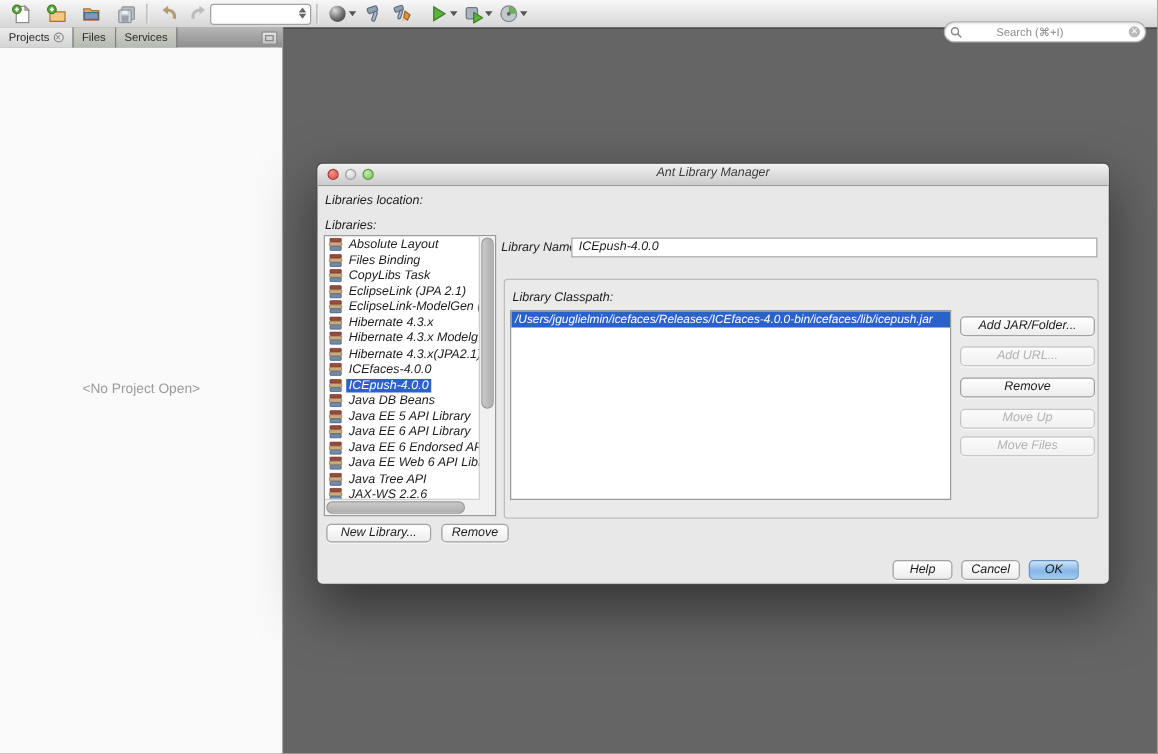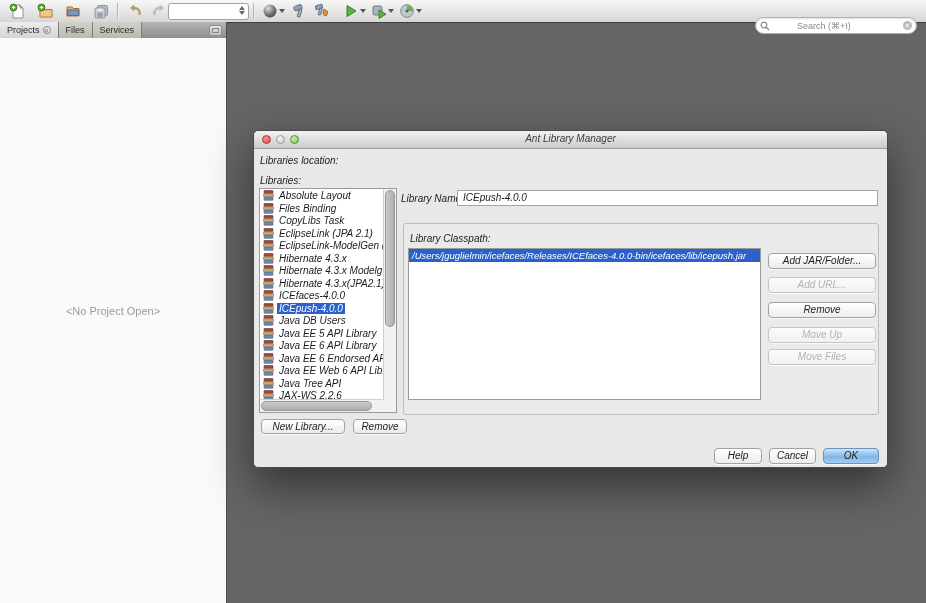--- a/index.html
+++ b/index.html
@@ -358,21 +358,21 @@
             <span class="lib-label sel">ICEpush-4.0.0</span>
           </div>
           <div class="lib-row">
             <span class="lib-icon">
               <svg width="11" height="11" viewBox="0 0 11 11">
                 <rect x="1" y="0.5" width="9" height="3" rx="0.6" fill="#9a4a3c" stroke="#6e3228" stroke-width="0.6"></rect>
                 <rect x="0.5" y="3.8" width="10" height="3" rx="0.6" fill="#c9a97e" stroke="#8f7146" stroke-width="0.6"></rect>
                 <rect x="1" y="7.1" width="9" height="3.2" rx="0.6" fill="#7289a8" stroke="#49617f" stroke-width="0.6"></rect>
               </svg>
             </span>
-            <span class="lib-label">Java DB Users</span>
+            <span class="lib-label">Java DB Beans</span>
           </div>
           <div class="lib-row">
             <span class="lib-icon">
               <svg width="11" height="11" viewBox="0 0 11 11">
                 <rect x="1" y="0.5" width="9" height="3" rx="0.6" fill="#9a4a3c" stroke="#6e3228" stroke-width="0.6"></rect>
                 <rect x="0.5" y="3.8" width="10" height="3" rx="0.6" fill="#c9a97e" stroke="#8f7146" stroke-width="0.6"></rect>
                 <rect x="1" y="7.1" width="9" height="3.2" rx="0.6" fill="#7289a8" stroke="#49617f" stroke-width="0.6"></rect>
               </svg>
             </span>
             <span class="lib-label">Java EE 5 API Library</span>
@@ -453,15 +453,15 @@
           <div class="btn side-btn disabled">Move Up</div>
           <div class="btn side-btn disabled">Move Files</div>
         </div>
     </div>
 
     <div class="btn lib-btn" style="left:7px;width:84px">New Library...</div>
     <div class="btn lib-btn" style="left:99px;width:54px">Remove</div>
 
     <div class="btn footer-btn" style="left:460px;width:48px">Help</div>
     <div class="btn footer-btn" style="left:515px;width:47px">Cancel</div>
-    <div class="btn footer-btn primary" style="left:569px;width:56px">OK</div>
+    <div class="btn footer-btn primary" style="left:569px;width:40px">OK</div>
   </div>
 </div>
 
 </body></html>

